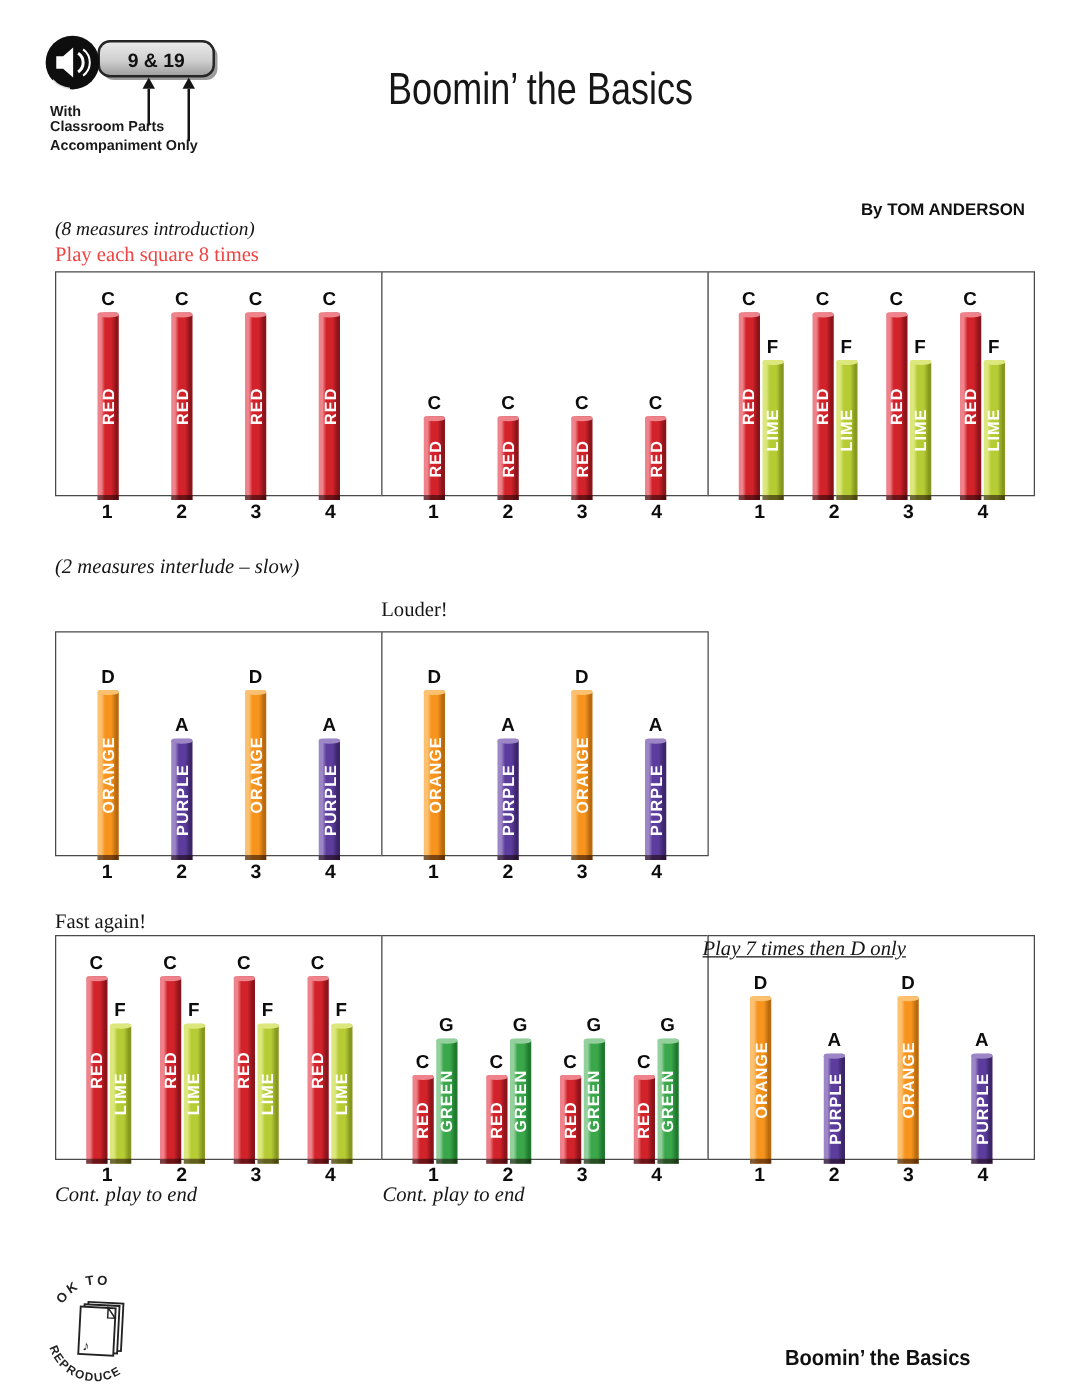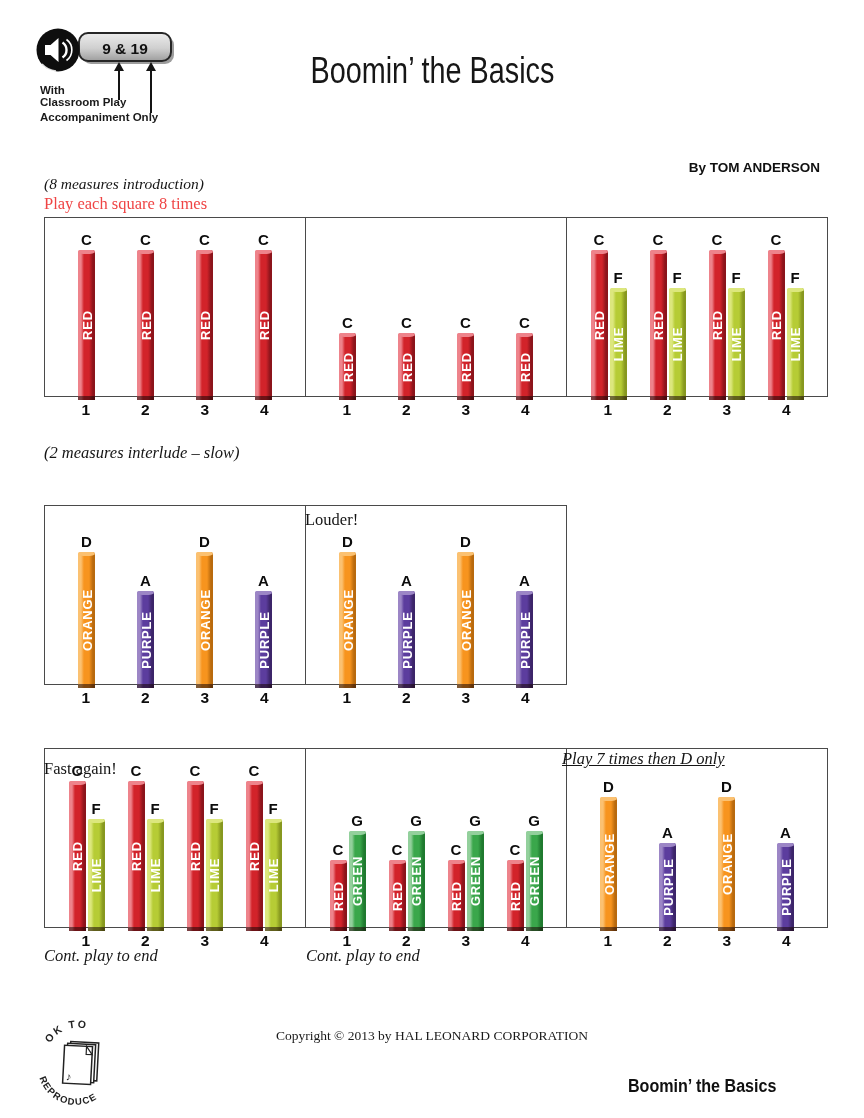--- a/index.html
+++ b/index.html
@@ -43,21 +43,21 @@
   .bar::before{content:"";position:absolute;top:0;left:0;right:0;height:4px;
     background:var(--cap);border-radius:2.5px 2.5px 60% 60%;}
   .bar::after{content:"";position:absolute;bottom:0;left:0;right:0;height:4px;
     background:rgba(25,5,5,0.55);}
   .bar-word{position:absolute;top:50%;left:50%;transform:translate(-50%,-50%) rotate(-90deg);
     color:#fff;font-weight:800;font-size:13px;letter-spacing:0.8px;white-space:nowrap;}
   .beat-nums{position:absolute;display:grid;grid-template-columns:repeat(4,1fr);
     padding:0 12px;box-sizing:border-box;text-align:center;font-weight:800;font-size:15.5px;color:#0c0c0c;}
   .annotation{position:absolute;font-family:"Liberation Serif",serif;font-size:16.5px;color:#151515;white-space:nowrap;}
   .annotation.italic{font-style:italic;}
-  .annotation.upright{font-style:normal;margin-top:32px;}
+  .annotation.upright{font-style:normal;}
 
   
   .stamp-svg{position:absolute;left:26px;top:1016px;}
   .copyright{position:absolute;left:0;right:0;text-align:center;
     font-family:"Liberation Serif",serif;color:#1a1a1a;}
   .cl1{top:1028px;font-size:13.5px;}
   .cl2{top:1044px;font-size:13.5px;white-space:pre-wrap;}
   .cl3{top:1061px;font-size:12.5px;}
   .footer-title{position:absolute;right:88px;top:1076px;font-size:17.5px;font-weight:800;color:#101010;}
   .footer-title .squeeze{display:inline-block;transform:scaleX(0.92);transform-origin:right center;}
@@ -81,21 +81,21 @@
       <text x="91" y="25.5" text-anchor="middle" font-size="15.5" font-weight="bold" fill="#111">9 &amp; 19</text>
       <circle cx="24" cy="22" r="21.5" fill="#0e0e0e"></circle>
       <path d="M 8 36 A 21 21 0 0 0 22 43" fill="none" stroke="#fff" stroke-width="1.6" opacity="0.85"></path>
       <path d="M 11 17 h 5.5 l 8 -7 v 24 l -8 -7 h -5.5 z" fill="#fff"></path>
       <path d="M 28.5 14.5 a 9 9 0 0 1 0 15" fill="none" stroke="#fff" stroke-width="2.4"></path>
       <path d="M 32.5 11.5 a 13 13 0 0 1 0 21" fill="none" stroke="#fff" stroke-width="1.6"></path>
     </svg>
     <div class="arrow arrow1"></div>
     <div class="arrow arrow2"></div>
     <div class="badge-label bl1">With</div>
-    <div class="badge-label bl2">Classroom Play</div>
+    <div class="badge-label bl2">Classroom Parts</div>
     <div class="badge-label bl3">Accompaniment Only</div>
   </div>
 
   <div class="page-title"><span class="squeeze">Boomin’ the Basics</span></div>
   <div class="byline">By TOM ANDERSON</div>
   <div class="intro-note">(8 measures introduction)</div>
   <div class="play-note">Play each square 8 times</div>
 
   <div class="score">
       <div class="measure-box" style="left: 44px; top: 217px; height: 180px;">
@@ -522,16 +522,15 @@
         <rect x="-8" y="-26" width="28" height="38" fill="#fff" stroke="#222" stroke-width="1.5"></rect>
         <rect x="-11" y="-24" width="28" height="38" fill="#fff" stroke="#222" stroke-width="1.5"></rect>
         <rect x="-14" y="-22" width="28" height="38" fill="#fff" stroke="#222" stroke-width="1.5"></rect>
         <path d="M 8 -22 l 6 8 l -6 0 z" fill="#fff" stroke="#222" stroke-width="1.2"></path>
         <text x="-11" y="13" font-size="11">♪</text>
       </g>
       <path id="stArcBot" d="M 12 56 A 38 38 0 0 0 86 62" fill="none"></path>
       <text font-size="9.5" letter-spacing="1.2"><textPath href="#stArcBot" startOffset="2">REPRODUCE</textPath></text>
     </g>
   </svg>
-  <div class="copyright cl1">Copyright © 2013 by HAL LEONARD CORPORATION</div>
   <div class="footer-title"><span class="squeeze">Boomin’ the Basics</span></div>
 
 </div>
 
 </body></html>

